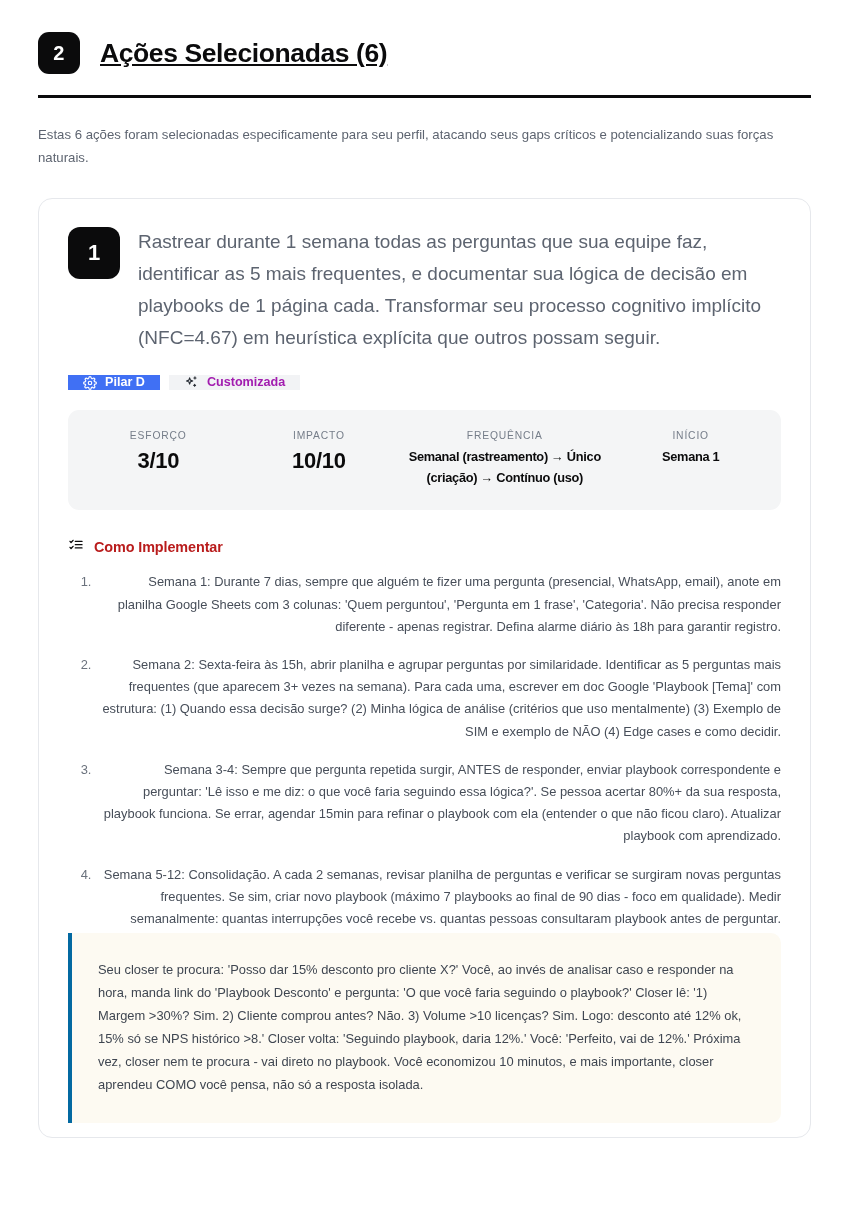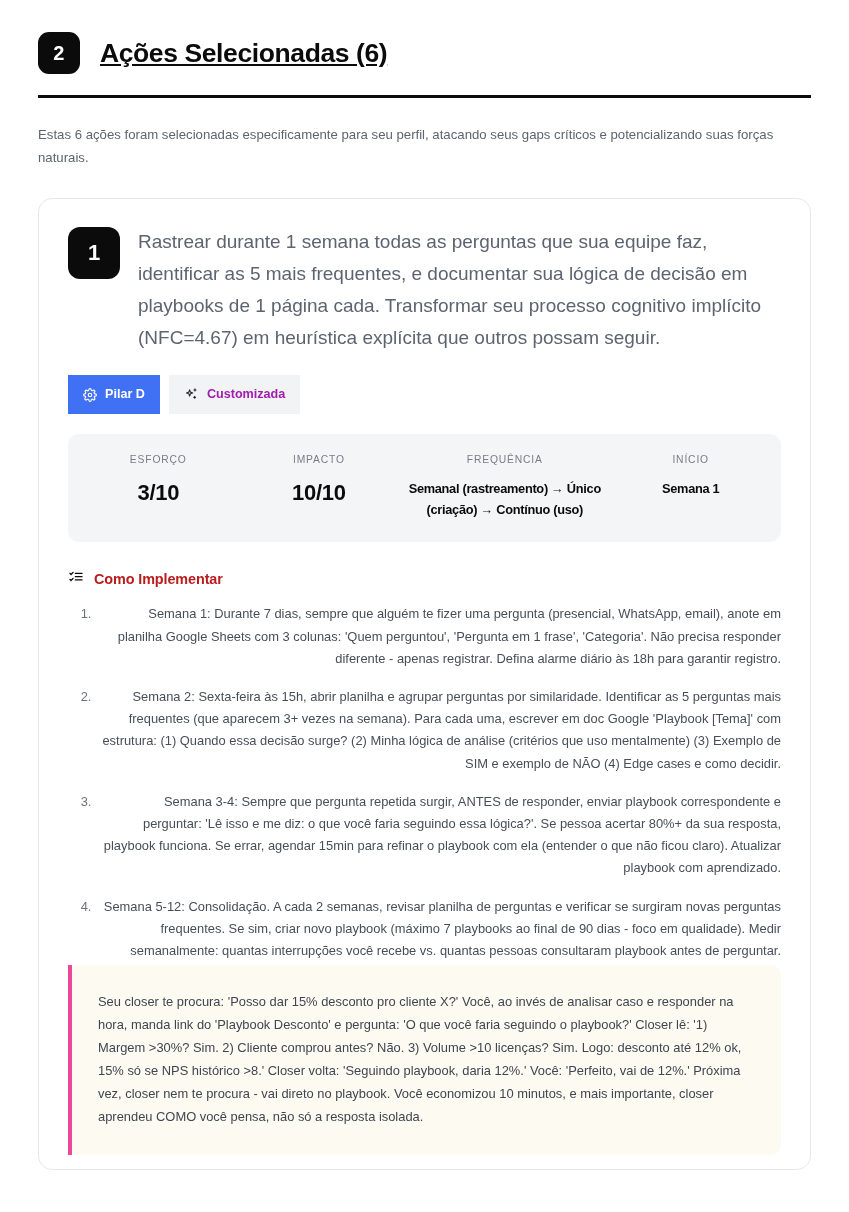--- a/index.html
+++ b/index.html
@@ -117,21 +117,21 @@
   .tag-row {
     display: flex;
     gap: 9px;
     margin: 21px 0 0 0;
   }
   .tag {
     display: inline-flex;
     align-items: center;
     gap: 8px;
     border-radius: 0;
-    padding: 12px 15px;
+    padding: 0 15px;
     font-size: 12.6px;
     font-weight: 700;
     line-height: 1;
     border: none;
     cursor: pointer;
     font-family: "Liberation Sans", sans-serif;
   }
   .tag-primary { background: #4070f4; color: #ffffff; }
   .tag-muted { background: #f2f3f5; color: #a21caf; align-items: center; }
   .tag svg { display: block; }
@@ -148,21 +148,21 @@
     flex: 1 1 0;
     text-align: center;
     padding: 0 8px;
   }
   .stat-label {
     font-size: 10.3px;
     letter-spacing: 0.85px;
     color: #757d89;
     font-weight: 400;
     text-transform: uppercase;
-    margin-bottom: 14px;
+    margin-bottom: 6px;
   }
   .stat-value {
     font-size: 22px;
     font-weight: 700;
     color: #0b0b0c;
     letter-spacing: -0.3px;
     line-height: 1.25;
   }
   .stat-value.small {
     font-size: 12.8px;
@@ -198,21 +198,21 @@
     padding-left: 7px;
     text-align: right;
   }
   ol.steps li::marker { color: #6b727d; }
   ol.steps li:last-child { margin-bottom: 0; }
 
   
   .callout {
     margin-top: 3px;
     background: #fdfaf2;
-    border-left: 4px solid #ec4899;
+    border-left: 4px solid #0369a1;
     border-radius: 0 10px 10px 0;
     padding: 26px 28px 26px 26px;
     margin-bottom: 0;
   }
   .callout p {
     margin: 0;
     font-size: 12.9px;
     line-height: 1.78;
     color: #3f4651;
   }

